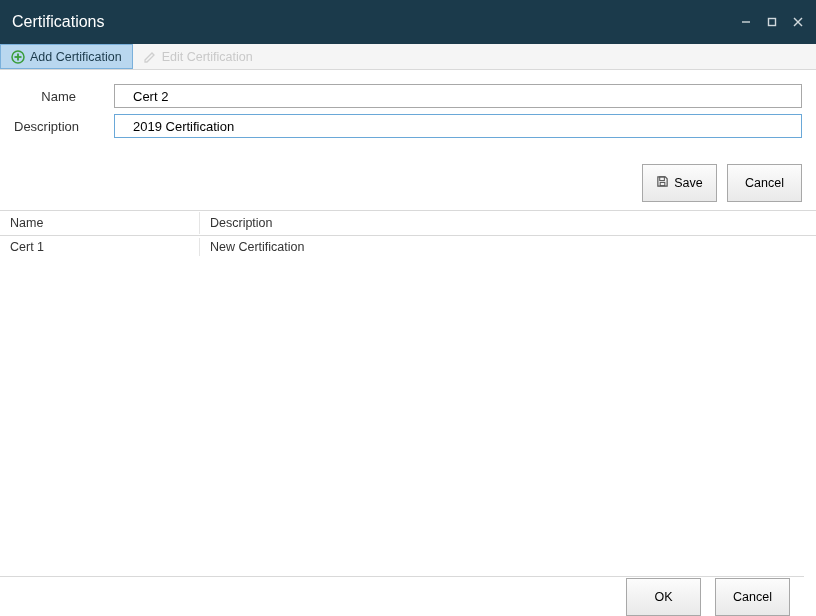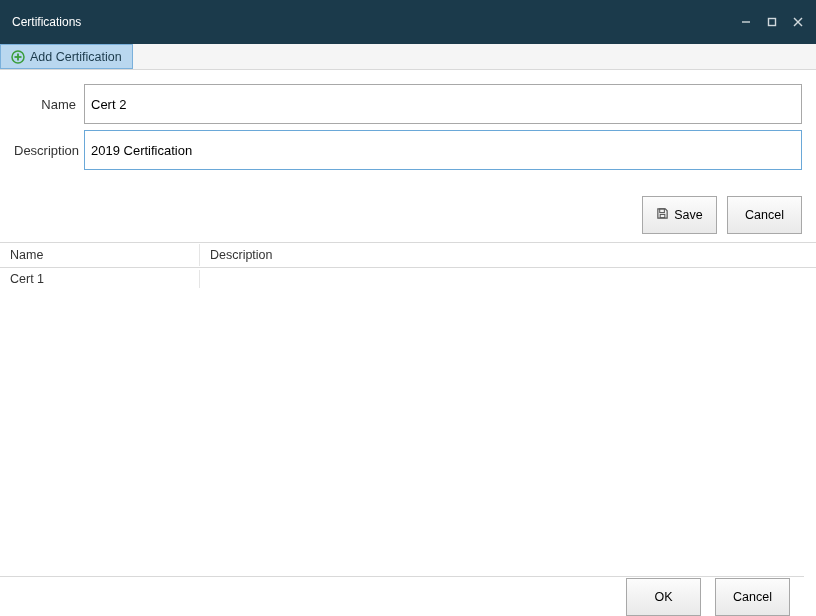--- a/index.html
+++ b/index.html
@@ -19,21 +19,21 @@
     .titlebar {
       background: #1b3a4b;
       color: #ffffff;
       height: 44px;
       display: flex;
       align-items: center;
       justify-content: space-between;
       padding: 0 12px;
     }
     .titlebar-title {
-      font-size: 12px;
+      font-size: 16px;
       font-weight: 300;
     }
     .window-controls {
       display: flex;
       gap: 14px;
       align-items: center;
     }
     .window-control {
       width: 12px;
       height: 12px;
@@ -90,26 +90,27 @@
     }
     .form-label {
       width: 70px;
       text-align: right;
       padding-right: 8px;
       font-size: 13px;
       color: #333;
     }
     .form-input {
       flex: 1;
-      height: 40px;
+      height: 24px;
       border: 1px solid #a8a8a8;
-      padding: 2px 6px;
+      padding: 2px 18px;
       font-size: 13px;
       font-family: inherit;
       outline: none;
+      margin-left: 30px;
     }
     .form-input.focused {
       border: 1px solid #6aa8d8;
     }
     .form-buttons {
       display: flex;
       justify-content: flex-end;
       gap: 10px;
       padding: 10px 14px 8px 14px;
     }
@@ -199,20 +200,28 @@
   <button class="toolbar-btn active">
     <span class="icon">
       <svg viewBox="0 0 14 14" width="14" height="14">
           <circle cx="7" cy="7" r="6" fill="none" stroke="#3a9d3a" stroke-width="1.5"></circle>
           <line x1="7" y1="3.5" x2="7" y2="10.5" stroke="#3a9d3a" stroke-width="1.8"></line>
           <line x1="3.5" y1="7" x2="10.5" y2="7" stroke="#3a9d3a" stroke-width="1.8"></line>
         </svg>
     </span>
     <span>Add Certification</span>
   </button>
+  <button class="toolbar-btn disabled">
+    <span class="icon">
+      <svg viewBox="0 0 14 14" width="14" height="14">
+          <path d="M2 10 L9 3 L11 5 L4 12 L2 12 Z" fill="none" stroke="#cfcfcf" stroke-width="1.3"></path>
+        </svg>
+    </span>
+    <span>Edit Certification</span>
+  </button>
 </div>
 
 <div class="form-area">
   <div class="form-row">
     <label class="form-label">Name</label>
     <input class="form-input" type="text" value="Cert 2" style="">
   </div>
   <div class="form-row">
     <label class="form-label">Description</label>
     <input class="form-input focused" type="text" value="2019 Certification" style="">
@@ -235,20 +244,21 @@
   </button>
 </div>
 
 <div class="grid-header">
   <div class="col col-name">Name</div>
   <div class="col col-desc">Description</div>
 </div>
 <div class="grid-body">
   <div class="grid-row">
     <div class="cell col-name">Cert 1</div>
+    <div class="cell col-desc">New Certification</div>
   </div>
 </div>
 
 <div class="footer">
   <button class="btn">
     <span>OK</span>
   </button>
   <button class="btn">
     <span>Cancel</span>
   </button>

